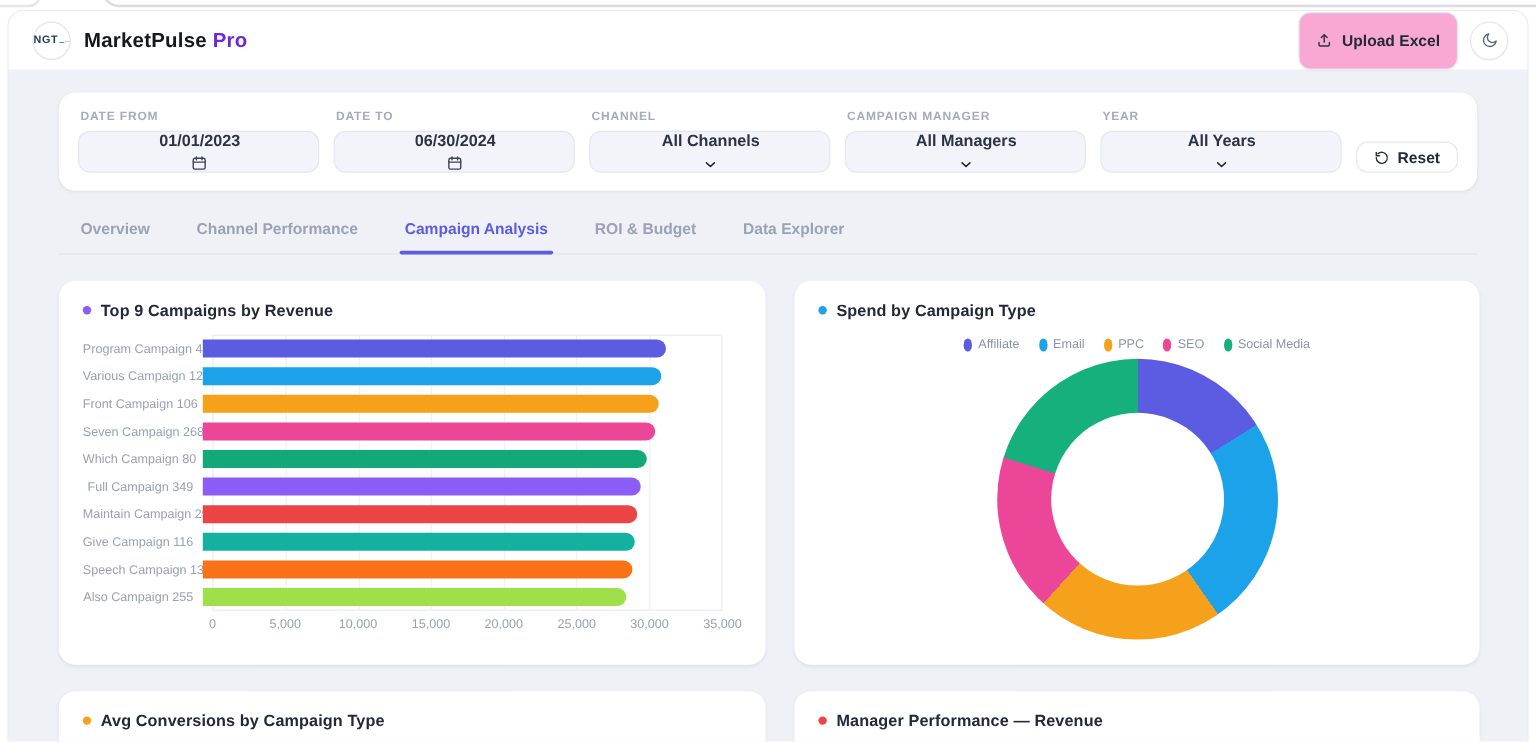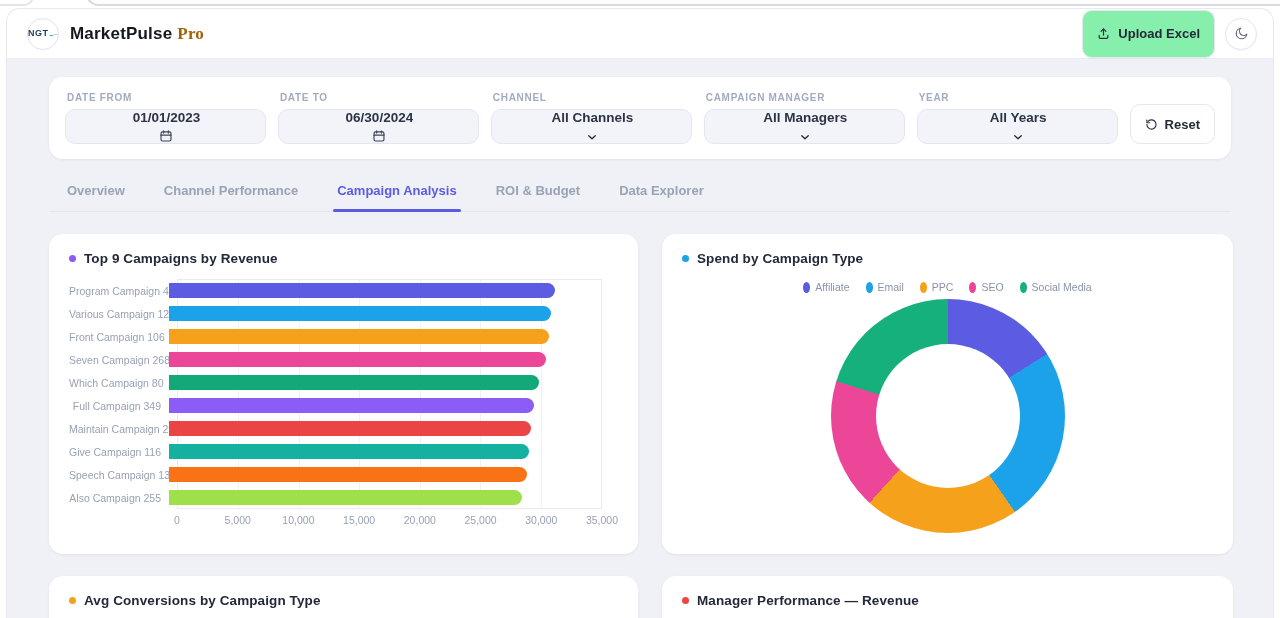--- a/index.html
+++ b/index.html
@@ -15,35 +15,35 @@
     border-radius:14px 14px 0 0;overflow:hidden;border:1px solid #e7e9ef;border-bottom:none;}
 
   
   header{height:50px;background:#fff;border-bottom:1px solid #eceef4;display:flex;align-items:center;justify-content:space-between;padding:0 16px 0 20px;}
   .brand{display:flex;align-items:center;gap:11px;}
   .logo{width:32px;height:32px;border-radius:50%;border:1px solid #dfe3ea;background:#fff;display:flex;flex-direction:row;align-items:center;justify-content:center;line-height:1;}
   .logo-text{font-size:9px;font-weight:bold;color:#1b3a5c;letter-spacing:.5px;}
   .logo-swoosh{width:16px;height:3px;border-bottom:1.5px solid #1fae8e;border-radius:50%;margin-top:1px;}
   .logo-tag{width:14px;height:1.5px;background:#c9ced8;margin-top:2px;}
   .brand-name{font-size:17px;font-weight:bold;color:#14181f;letter-spacing:.2px;}
-  .brand-name .accent{color:#a16207;font-family:Liberation Serif, serif;}
+  .brand-name .accent{color:#6d28d9;}
   .header-actions{display:flex;align-items:center;gap:10px;}
-  .upload-btn{display:flex;align-items:center;gap:8px;background:#86efac;border:1px solid #e4e7ee;border-radius:10px;height:48px;padding:0 14px;font-size:13px;font-weight:600;color:#222a38;cursor:pointer;font-family:inherit;box-shadow:0 1px 2px rgba(16,24,40,.04);}
+  .upload-btn{display:flex;align-items:center;gap:8px;background:#f9a8d4;border:1px solid #e4e7ee;border-radius:10px;height:48px;padding:0 14px;font-size:13px;font-weight:600;color:#222a38;cursor:pointer;font-family:inherit;box-shadow:0 1px 2px rgba(16,24,40,.04);}
   .theme-btn{width:32px;height:32px;border-radius:50%;border:1px solid #e4e7ee;background:#fff;display:flex;align-items:center;justify-content:center;cursor:pointer;box-shadow:0 1px 2px rgba(16,24,40,.04);}
 
   main{padding:18px 42px 0;}
 
   
   .filter-card{background:#fff;border-radius:14px;box-shadow:0 1px 3px rgba(16,24,40,.06);padding:13px 16px 15px;display:flex;gap:12px;align-items:flex-end;}
   .fgroup{flex:1;min-width:0;}
   .flabel{font-size:10px;font-weight:bold;letter-spacing:.7px;color:#a3abbe;margin:2px 0 6px 2px;}
   .fctl{height:35px;background:#f3f4fa;border:1px solid #e3e6f1;border-radius:10px;display:flex;align-items:center;justify-content:space-between;padding:0 12px 0 14px;cursor:pointer;flex-direction:column;}
   .fval{font-size:13.5px;font-weight:600;color:#2b3344;white-space:nowrap;overflow:hidden;}
   .ficon{display:flex;align-items:center;color:#3a4354;}
-  .reset-btn{height:40px;display:flex;align-items:center;gap:7px;background:#fff;border:1px solid #e4e7ee;border-radius:10px;padding:0 14px;font-size:13px;font-weight:600;color:#222a38;cursor:pointer;font-family:inherit;flex:none;}
+  .reset-btn{height:26px;display:flex;align-items:center;gap:7px;background:#fff;border:1px solid #e4e7ee;border-radius:10px;padding:0 14px;font-size:13px;font-weight:600;color:#222a38;cursor:pointer;font-family:inherit;flex:none;}
 
   
   .tabs{display:flex;gap:35px;margin-top:18px;padding:0 16px;border-bottom:1px solid rgba(120,130,160,.10);}
   .tab{position:relative;font-size:13px;font-weight:600;color:#9aa3b5;padding:6px 2px 13px;cursor:pointer;white-space:nowrap;}
   .tab.active{color:#5b5ce2;}
   .tab.active::after{content:"";position:absolute;left:-2px;right:-2px;bottom:-1px;height:3px;border-radius:3px;background:#5b5ce2;}
 
   
   .grid{display:grid;grid-template-columns:589px 571px;gap:22px 24px;margin-top:22px;}
   .card{background:#fff;border-radius:14px;box-shadow:0 1px 3px rgba(16,24,40,.06);height:320px;overflow:hidden;}

